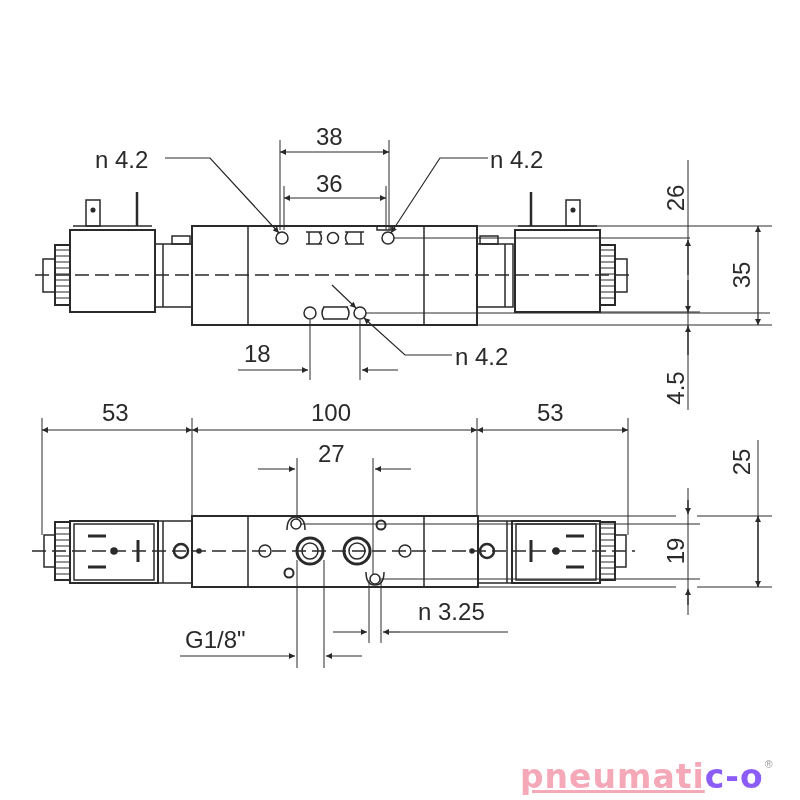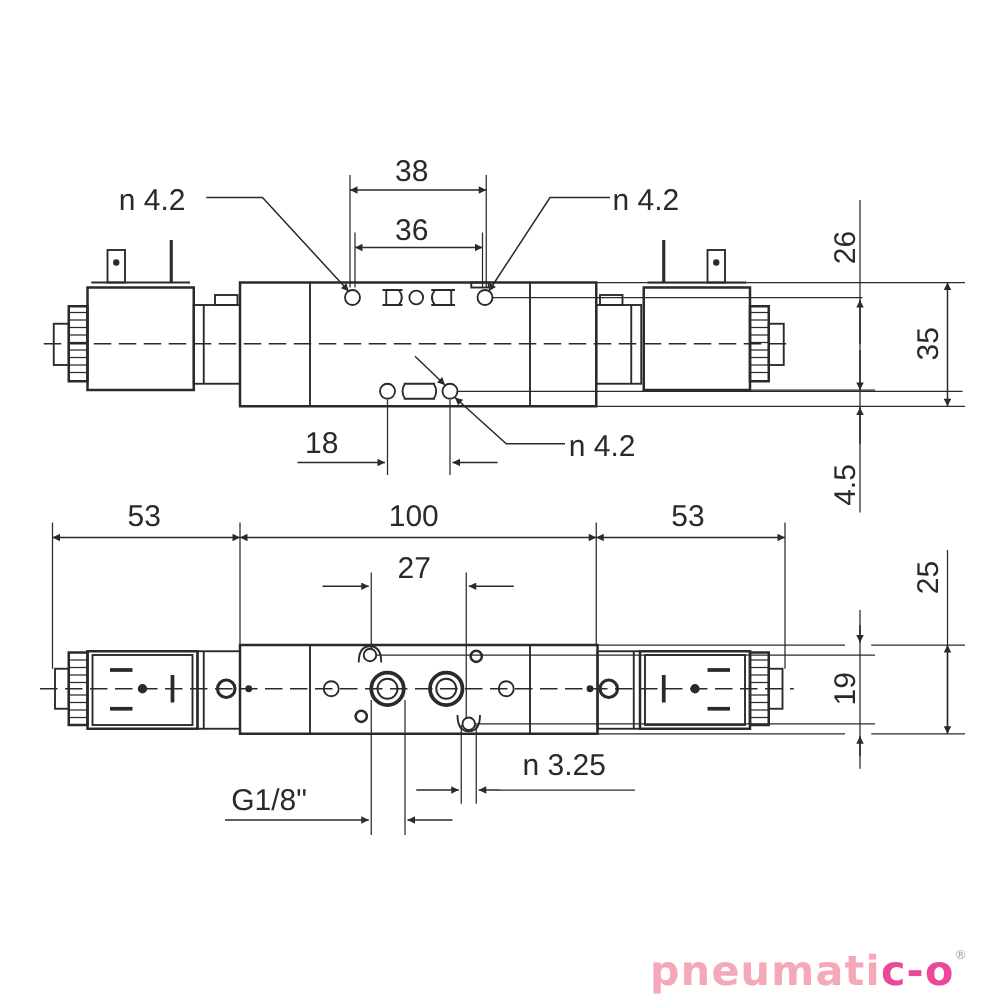--- a/index.html
+++ b/index.html
@@ -1,21 +1,21 @@
 <!DOCTYPE html>
 <html><head>
 <meta charset="utf-8">
 <style>
   html, body { margin: 0; padding: 0; background: #ffffff; }
   body { width: 800px; height: 800px; position: relative; overflow: hidden; }
   #drawing { position: absolute; left: 0; top: 0; }
   .dim-text { font-family: "Liberation Sans", sans-serif; font-size: 24px; fill: #2a2a2a; }
   .logo { position: absolute; left: 520px; top: 760px; font-family: "DejaVu Sans", sans-serif; font-weight: bold; font-size: 33px; letter-spacing: 1px; line-height: 1; }
-  .logo .pink { color: #f4a8b8; }
-  .logo .grey { color: #ec4899; }
+  .logo .pink { color: #f4a8b8; text-decoration: underline; }
+  .logo .grey { color: #8b5cf6; }
   .logo .reg { color: #9e9e9e; font-size: 10px; vertical-align: top; font-weight: normal; }
 </style>
 </head>
 <body>
 
 <svg id="drawing" width="800" height="800" viewBox="0 0 800 800" xmlns="http://www.w3.org/2000/svg">
   <defs>
     <marker id="arr" viewBox="0 0 10 10" refX="10" refY="5" markerWidth="12" markerHeight="6" orient="auto-start-reverse" markerUnits="userSpaceOnUse">
       <path d="M0,0 L10,5 L0,10 z" fill="#2a2a2a"></path>
     </marker>

